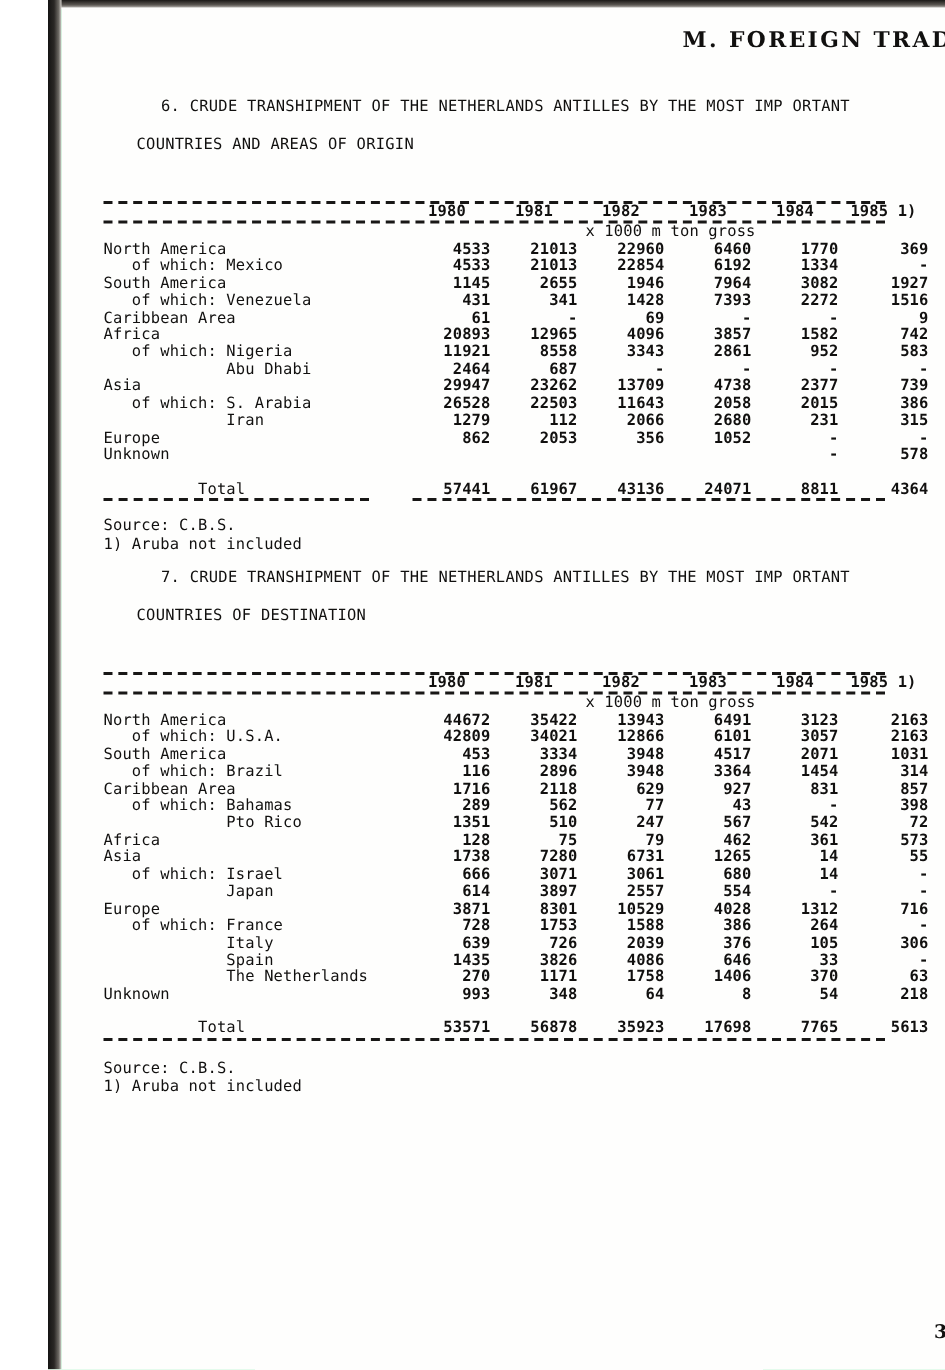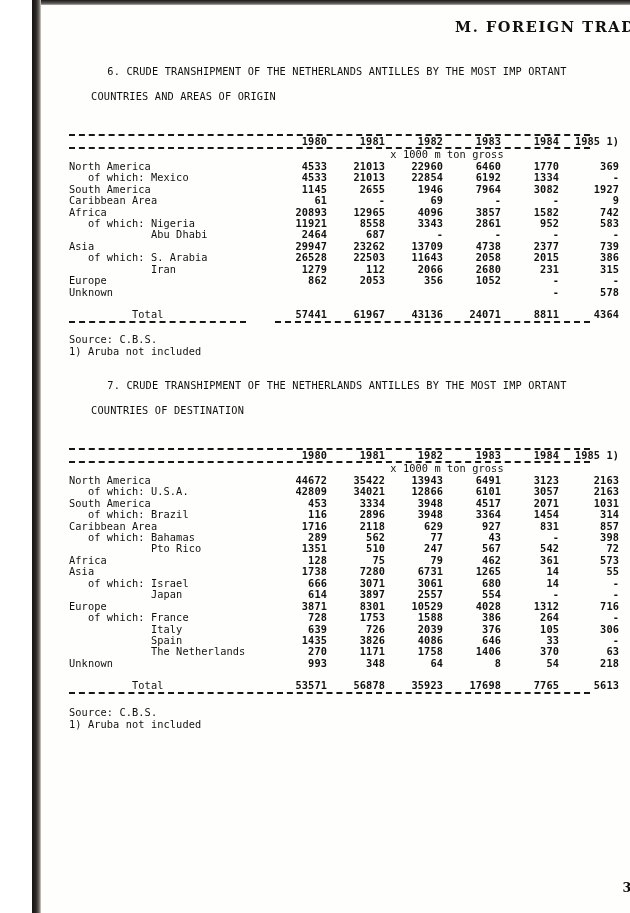--- a/index.html
+++ b/index.html
@@ -86,21 +86,21 @@
     letter-spacing: 0.1px;
   }
   table.data td { padding: 0; white-space: pre; }
   td.lbl  { width: 200px; }
   td.num  { width: 58px; text-align: right; padding-right: 9px; font-weight: 700; }
   td.num.c6 { padding-right: 0; width: 60px; }
   tr.units td { text-align: center; font-weight: 400; }
   tr.units td.spanner { padding-left: 6px; }
   tr.spacer td { height: 11px; }
   tr.totals td.lbl { padding-left: 0; }
-  .hdr-years td { font-weight: 700; }
+  .hdr-years td { font-weight: 700; text-align: center; }
   .source {
     font-size: 10.3px;
     line-height: 12.6px;
     letter-spacing: 0.1px;
     margin-top: 12px;
     white-space: pre;
   }
   .pageno {
     position: absolute;
     right: 22px;
@@ -176,20 +176,29 @@
           <tr>
             <td class="lbl">South America</td>
             <td class="num">1145</td>
             <td class="num">2655</td>
             <td class="num">1946</td>
             <td class="num">7964</td>
             <td class="num">3082</td>
             <td class="num c6">1927</td>
           </tr>
           <tr>
+            <td class="lbl">   of which: Venezuela</td>
+            <td class="num">431</td>
+            <td class="num">341</td>
+            <td class="num">1428</td>
+            <td class="num">7393</td>
+            <td class="num">2272</td>
+            <td class="num c6">1516</td>
+          </tr>
+          <tr>
             <td class="lbl">Caribbean Area</td>
             <td class="num">61</td>
             <td class="num">-</td>
             <td class="num">69</td>
             <td class="num">-</td>
             <td class="num">-</td>
             <td class="num c6">9</td>
           </tr>
           <tr>
             <td class="lbl">Africa</td>

